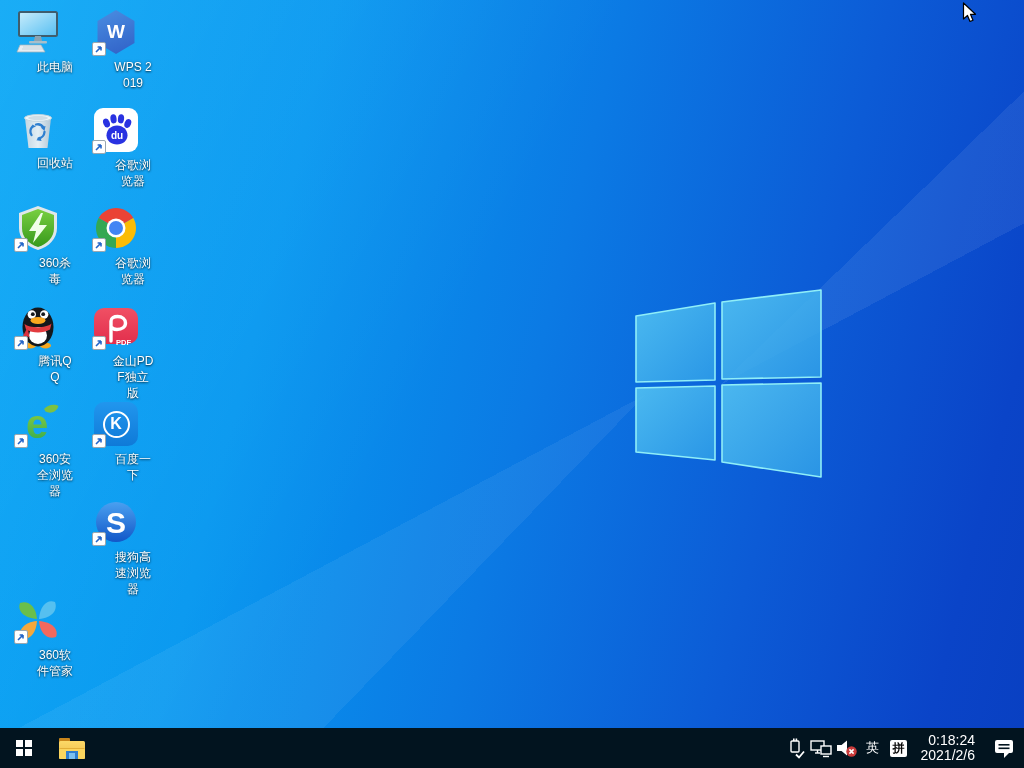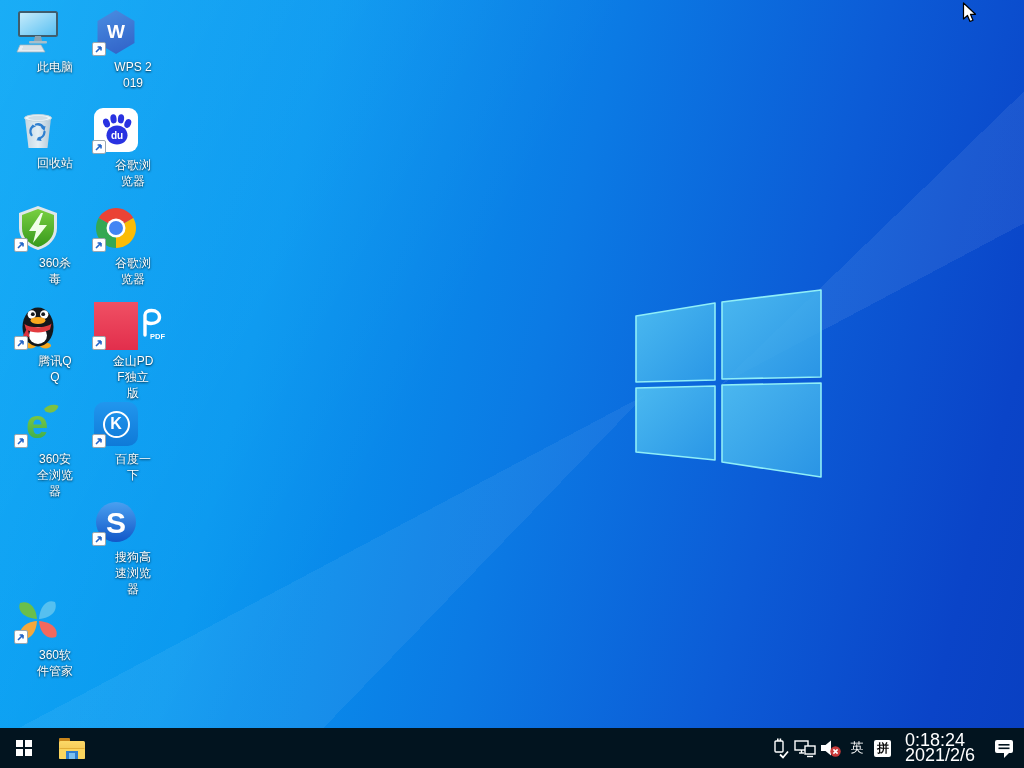--- a/index.html
+++ b/index.html
@@ -32,22 +32,22 @@
   .hexagon { width:42px; height:46px;
     clip-path: polygon(50% 2%, 94% 26%, 94% 74%, 50% 98%, 6% 74%, 6% 26%);
     background: linear-gradient(160deg,#4b8fe2,#2f5fc6);
     display:flex; align-items:center; justify-content:center; }
   .hexagon span { color:#fff; font-weight:700; font-size:19px; }
 
   
   .baidu-tile { width:44px; height:44px; background:#fff; border-radius:9px; position:relative; }
 
   
-  .pdf-tile { width:44px; height:48px; border-radius:0;
-    background: linear-gradient(180deg,#f05064,#e22e4c); padding-left: 34px; }
+  .pdf-tile { width:44px; height:36px; border-radius:10px;
+    background: linear-gradient(180deg,#f05064,#e22e4c); }
 
   
   .kugou-tile { width:44px; height:44px; border-radius:10px;
     background: linear-gradient(180deg,#2196ee,#0f7ad8);
     display:flex; align-items:center; justify-content:center; }
   .kugou-ring { width:27px; height:27px; border:2.4px solid #fff; border-radius:50%;
     display:flex; align-items:center; justify-content:center; color:#fff; font-weight:700; font-size:16px; }
 
   
   .petals { position:relative; width:44px; height:44px; }
@@ -57,21 +57,21 @@
     background:#02141f; display:flex; align-items:center; color:#fff; }
   .tb-btn { width:48px; height:40px; display:flex; align-items:center; justify-content:center; cursor:pointer; }
   .win-logo { display:grid; grid-template-columns:7.5px 7.5px; grid-template-rows:7.5px 7.5px; gap:1.5px; }
   .win-logo i { background:#fff; }
   .spacer { flex:1; }
   .tray { display:flex; align-items:center; height:100%; }
   .tray-btn { min-width:26px; height:40px; display:flex; align-items:center; justify-content:center; cursor:pointer; }
   .lang { font-size:13px; padding:0 3px; }
   .ime { width:17px; height:17px; background:#fff; border-radius:2px; color:#0a0a0a;
          font-size:12px; font-weight:700; display:flex; align-items:center; justify-content:center; }
-  .clock { padding:0 9px; text-align:left; font-size:18px; line-height:15px; cursor:default; }
+  .clock { padding:0 9px; text-align:right; font-size:14px; line-height:15px; cursor:default; }
   .action { width:40px; }
 
   
   .fx { position:relative; width:26px; height:21px; }
   .fx .flap { position:absolute; top:0; left:0; width:11px; height:5px; background:#c9861c; border-radius:1px; }
   .fx .body { position:absolute; top:3px; left:0; width:26px; height:18px; border-radius:1.5px;
               background:linear-gradient(180deg,#fcd968,#ecba45); }
   .fx .front { position:absolute; bottom:0; left:0; width:26px; height:11px; border-radius:1.5px;
               background:#fbd55e; border-top:1px solid #e3af38; }
   .fx .dock { position:absolute; bottom:0; left:7px; width:12px; height:8px; background:#2f7ed0; }

